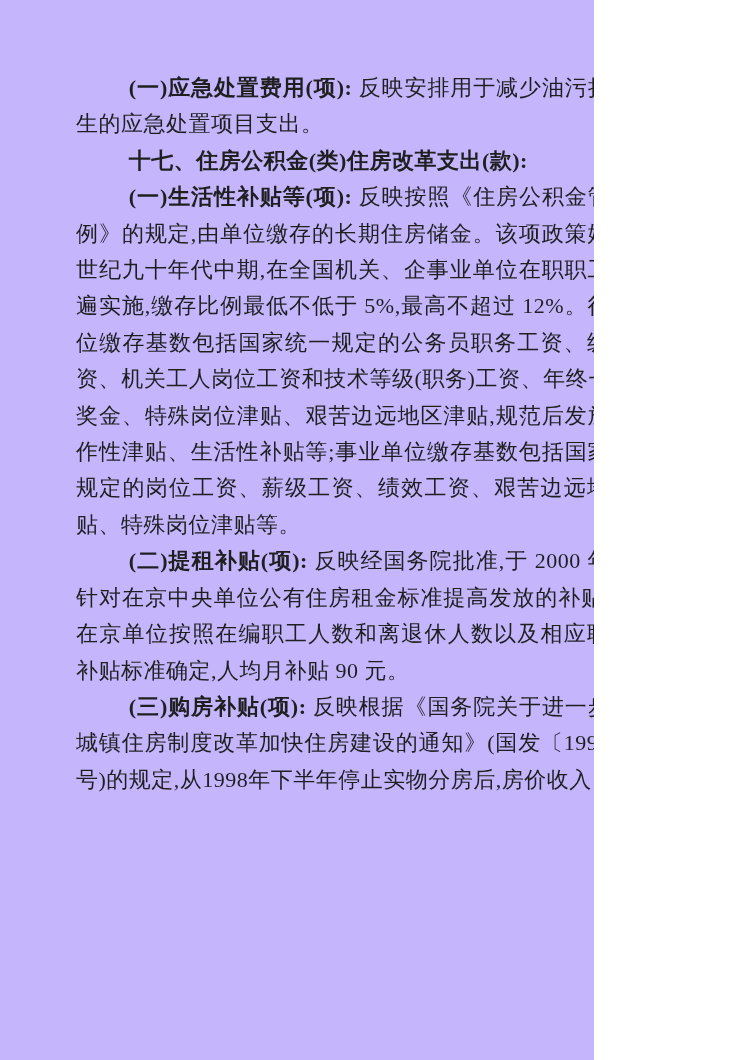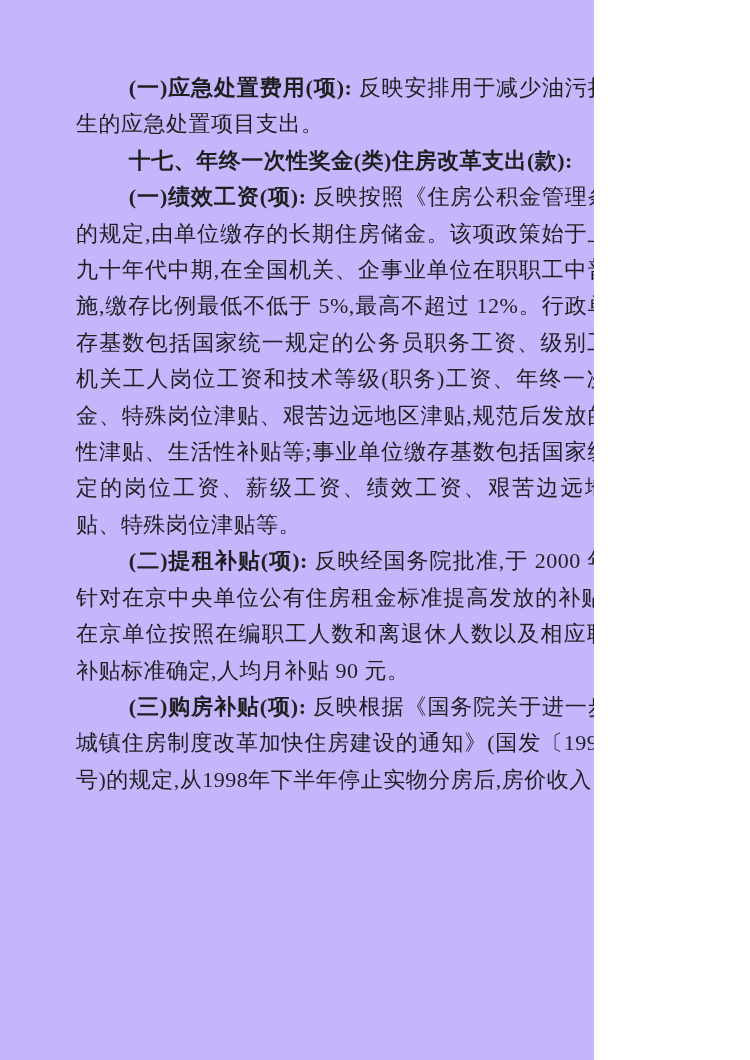--- a/index.html
+++ b/index.html
@@ -51,23 +51,23 @@
 <body>
 
 <div class="page">
 
   <div class="body-text">
 
     <p><span class="lead">(一)应急处置费用(项): </span><span>反映安排用于减少油污损害发生的应急处置项目支出。</span></p>
 
 
 
-    <p><span class="lead">十七、年终一次性奖金(类)住房改革支出(款):</span><span></span></p>
+    <p><span class="lead">十七、住房公积金(类)住房改革支出(款):</span><span></span></p>
 
-    <p><span class="lead">(一)绩效工资(项): </span><span>反映按照《住房公积金管理条例》的规定,由单位缴存的长期住房储金。该项政策始于上世纪九十年代中期,在全国机关、企事业单位在职职工中普遍实施,缴存比例最低不低于 5%,最高不超过 12%。行政单位缴存基数包括国家统一规定的公务员职务工资、级别工资、机关工人岗位工资和技术等级(职务)工资、年终一次性奖金、特殊岗位津贴、艰苦边远地区津贴,规范后发放的工作性津贴、生活性补贴等;事业单位缴存基数包括国家统一规定的岗位工资、薪级工资、绩效工资、艰苦边远地区津贴、特殊岗位津贴等。</span></p>
+    <p><span class="lead">(一)生活性补贴等(项): </span><span>反映按照《住房公积金管理条例》的规定,由单位缴存的长期住房储金。该项政策始于上世纪九十年代中期,在全国机关、企事业单位在职职工中普遍实施,缴存比例最低不低于 5%,最高不超过 12%。行政单位缴存基数包括国家统一规定的公务员职务工资、级别工资、机关工人岗位工资和技术等级(职务)工资、年终一次性奖金、特殊岗位津贴、艰苦边远地区津贴,规范后发放的工作性津贴、生活性补贴等;事业单位缴存基数包括国家统一规定的岗位工资、薪级工资、绩效工资、艰苦边远地区津贴、特殊岗位津贴等。</span></p>
 
     <p><span class="lead">(二)提租补贴(项): </span><span>反映经国务院批准,于 2000 年开始针对在京中央单位公有住房租金标准提高发放的补贴,中央在京单位按照在编职工人数和离退休人数以及相应职级的补贴标准确定,人均月补贴 90 元。</span></p>
 
     <p><span class="lead">(三)购房补贴(项): </span><span>反映根据《国务院关于进一步深化城镇住房制度改革加快住房建设的通知》(国发〔1998〕23号)的规定,从1998年下半年停止实物分房后,房价收入</span></p>
 
   </div>
 
   <div class="page-number">53</div>
 
 </div>

